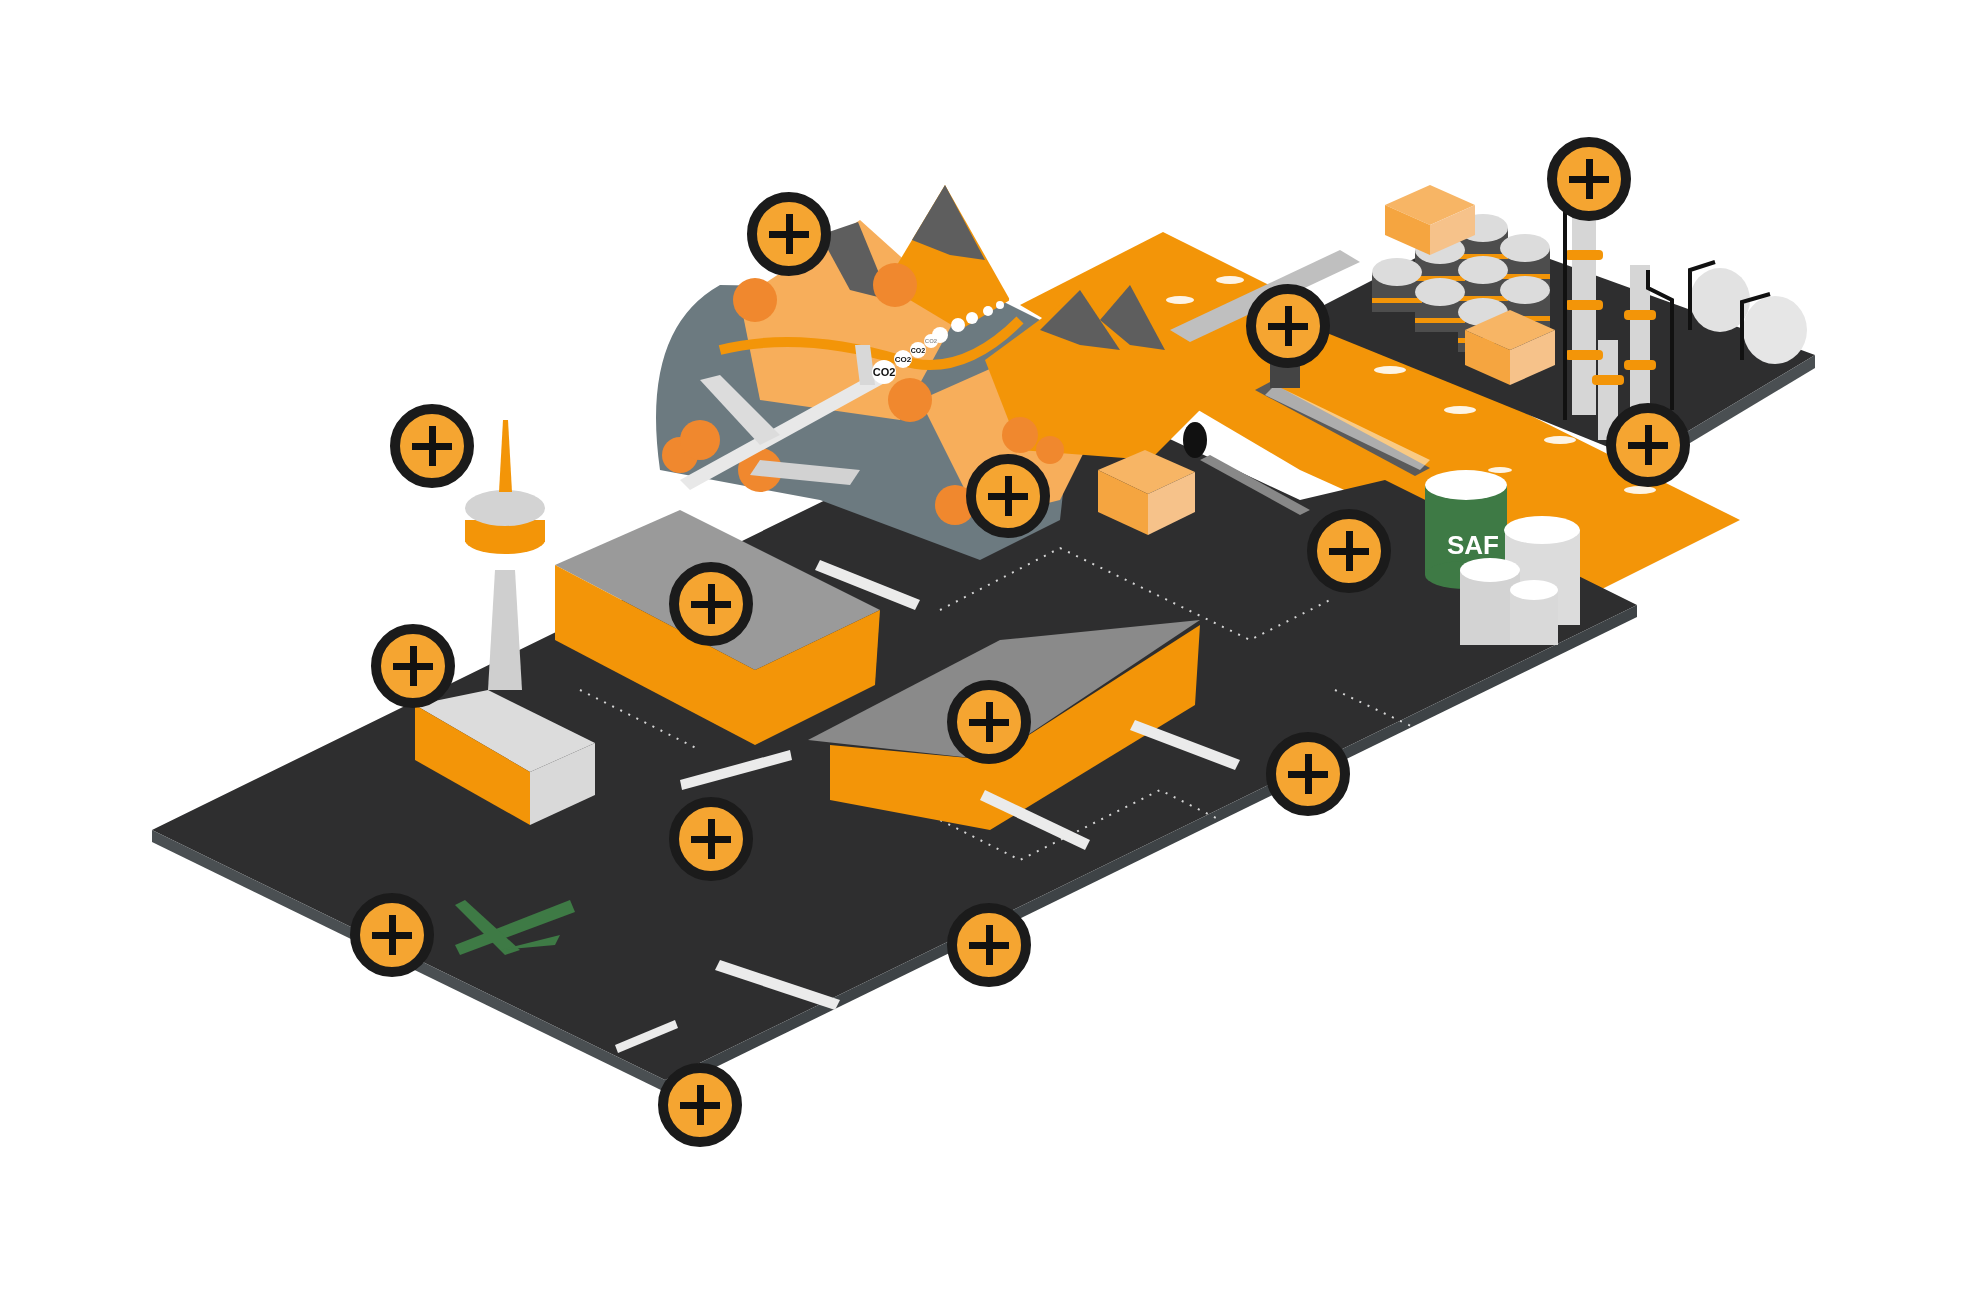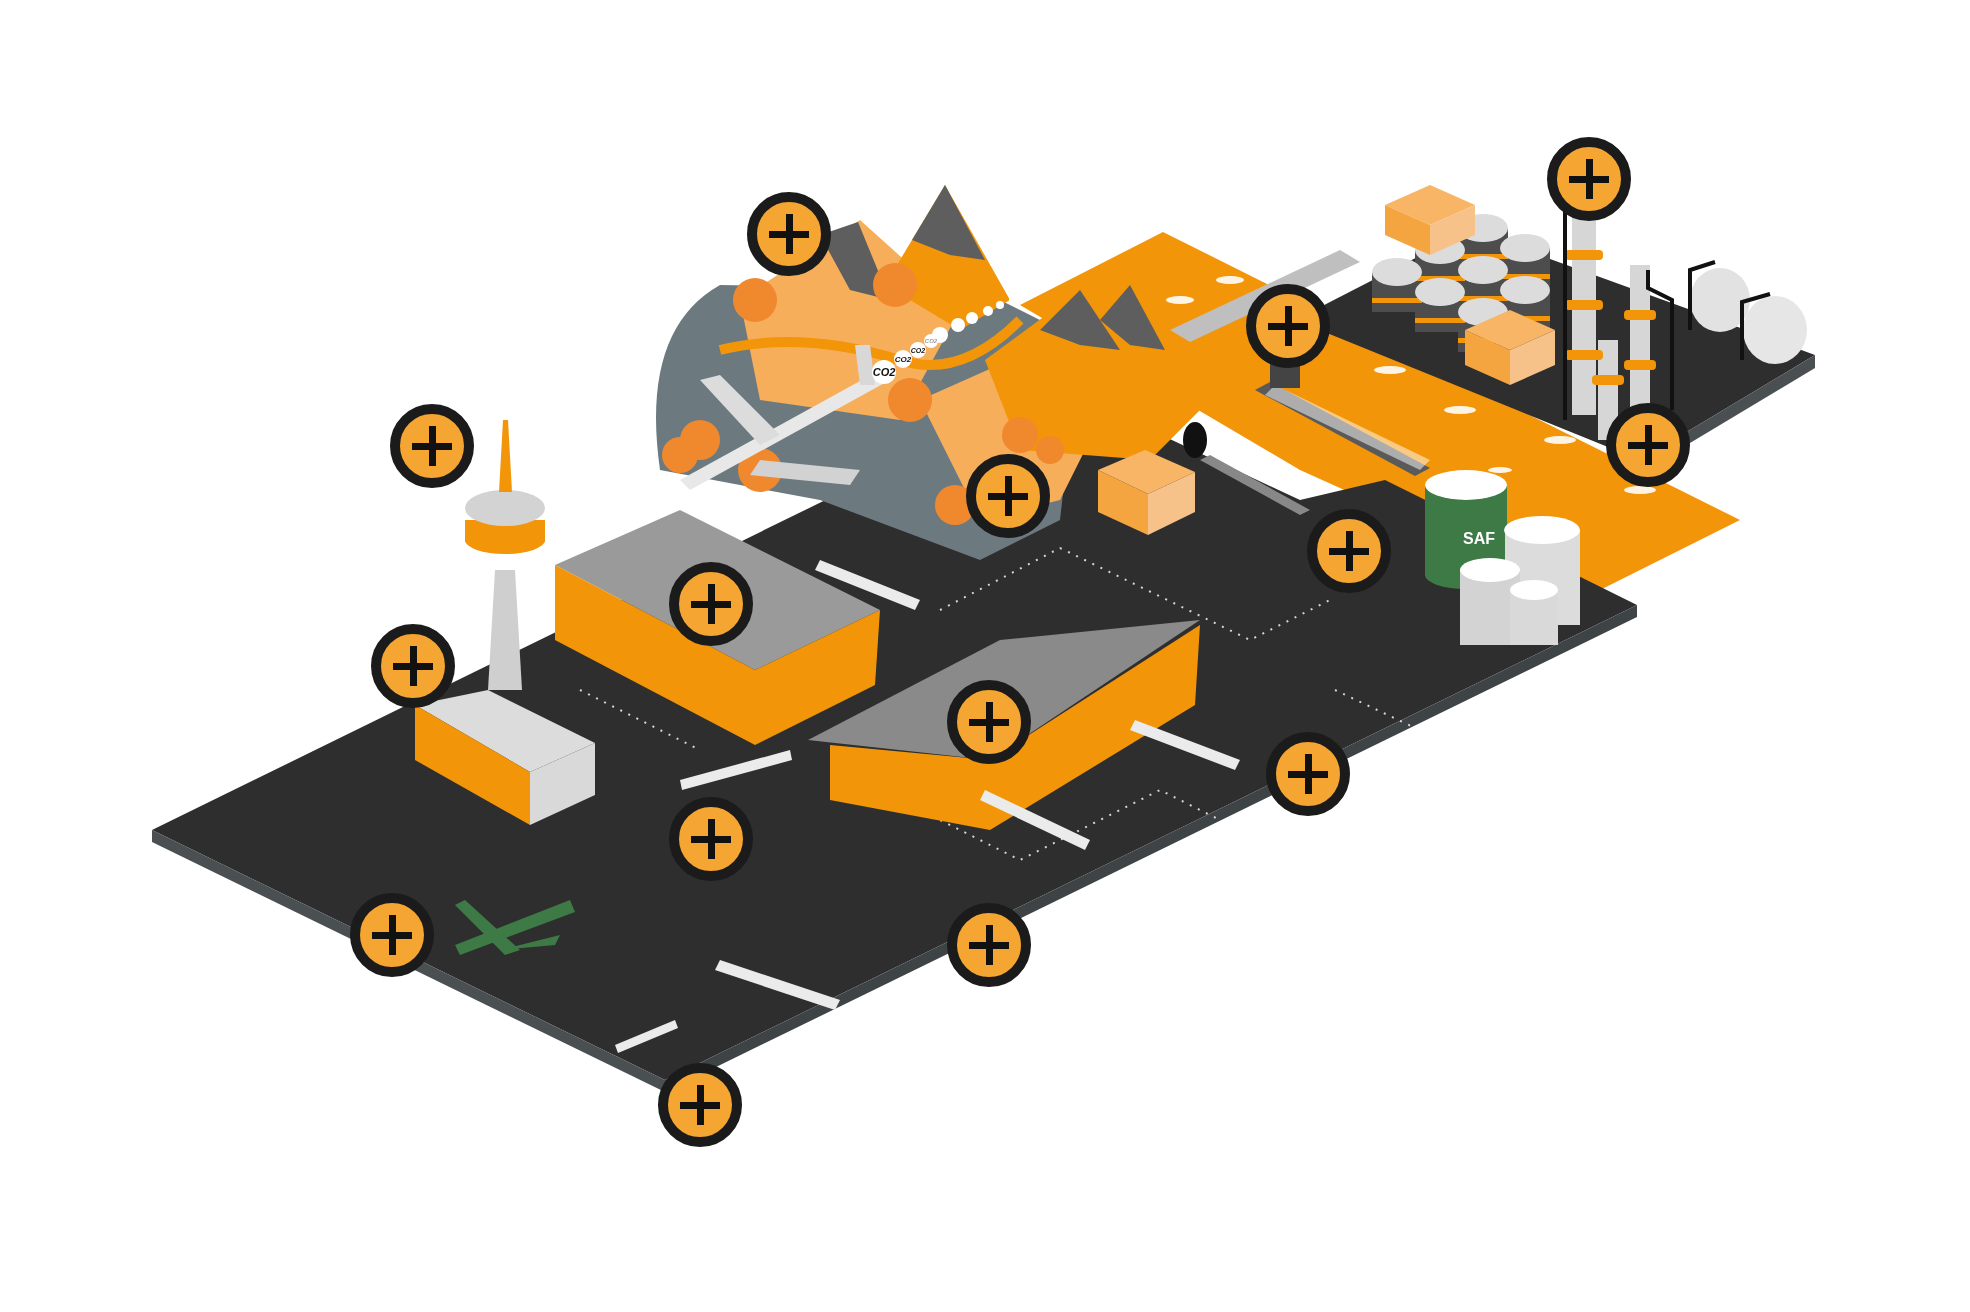--- a/index.html
+++ b/index.html
@@ -5,23 +5,23 @@
   html,body{margin:0;padding:0;background:#ffffff;}
   body{width:1970px;height:1312px;position:relative;overflow:hidden;font-family:"Liberation Sans",sans-serif;}
   #scene{position:absolute;left:0;top:0;width:1970px;height:1312px;}
   .hotspot{position:absolute;width:84px;height:84px;margin-left:-42px;margin-top:-42px;border-radius:50%;
     background:#F5A531;border:10px solid #1b1b1b;box-sizing:border-box;cursor:pointer;display:flex;align-items:center;justify-content:center;}
   .hotspot .plus{position:relative;width:40px;height:40px;}
   .hotspot .plus:before,.hotspot .plus:after{content:"";position:absolute;background:#111;}
   .hotspot .plus:before{left:17px;top:0;width:7px;height:40px;}
   .hotspot .plus:after{left:0;top:17px;width:40px;height:7px;}
   .label{position:absolute;color:#ffffff;font-weight:bold;}
-  .saf{left:1447px;top:530px;font-size:16px;margin-left:16px;}
+  .saf{left:1447px;top:530px;font-size:26px;}
   .co2{position:absolute;background:#fff;border-radius:50%;color:#111;font-size:11px;font-weight:bold;
-       display:flex;align-items:center;justify-content:center;font-style:italic;}
+       display:flex;align-items:center;justify-content:center;}
 </style>
 </head>
 <body>
 
 <svg id="scene" viewBox="0 0 1970 1312" xmlns="http://www.w3.org/2000/svg">
 
   <g>
     <polygon points="1020,305 1163,232 1740,520 1600,590 1500,560 1300,470" fill="#F39508"></polygon>
     <g fill="#ffffff" opacity="0.9">
       <ellipse cx="1230" cy="280" rx="14" ry="4"></ellipse>

